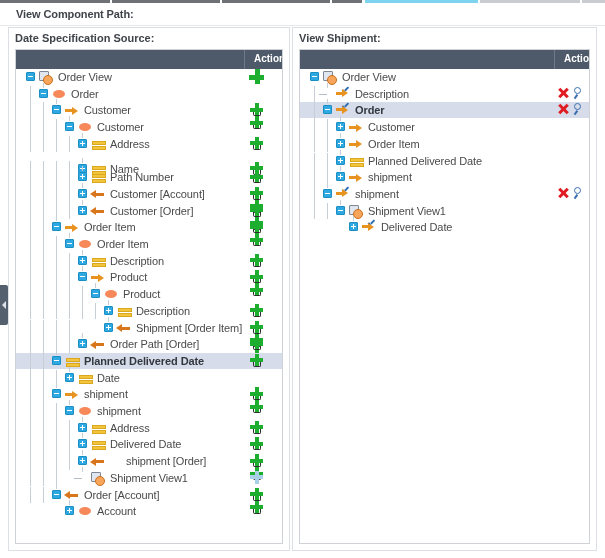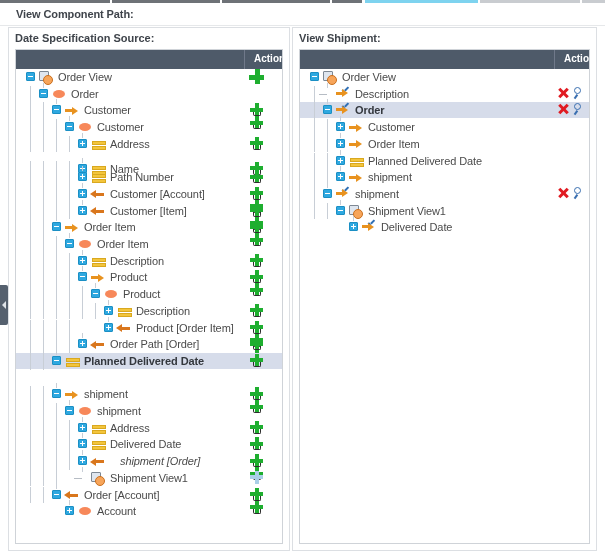--- a/index.html
+++ b/index.html
@@ -201,21 +201,21 @@
           <div class="act-cell" style="left: 234px;"><span class="gplus" style="margin-right: 4px;"><span class="gmark cup"></span></span><span class="gplus" style="margin-right: 4px;"><span class="gmark cup"></span></span></div>
         </div>
         <div class="row" style="top: 133.6px;">
           <div class="dotv" style="left: 14px; top: 0px; height: 16.7px;"></div>
           <div class="dotv" style="left: 27px; top: 0px; height: 16.7px;"></div>
           <div class="dotv" style="left: 40px; top: 0px; height: 16.7px;"></div>
           <div class="dotv" style="left: 53px; top: 0px; height: 16.7px;"></div>
           <div class="dotv" style="left: 66px; top: -3px; height: 5px;"></div>
           <div class="exp plus" style="left: 62px;"></div>
           <div class="ic ic-rev" style="left: 75px;"></div>
-          <div class="txt" style="left: 94px;">Customer [Item]</div>
+          <div class="txt" style="left: 94px;">Customer [Order]</div>
           <div class="act-cell" style="left: 234px;"><span class="gplus" style="margin-right: 4px;"><span class="gmark cup"></span></span><span class="gplus" style="margin-right: 4px;"><span class="gmark cup"></span></span></div>
         </div>
         <div class="row" style="top: 150.3px;">
           <div class="dotv" style="left: 14px; top: 0px; height: 16.7px;"></div>
           <div class="dotv" style="left: 27px; top: 0px; height: 16.7px;"></div>
           <div class="dotv" style="left: 40px; top: -3px; height: 5px;"></div>
           <div class="exp" style="left: 36px;"></div>
           <div class="ic ic-rel" style="left: 49px;"></div>
           <div class="txt" style="left: 68px;">Order Item</div>
           <div class="act-cell" style="left: 234px;"><span class="gplus" style="margin-right: 4px;"><span class="gmark cup"></span></span><span class="gplus" style="margin-right: 4px;"><span class="gmark cup"></span></span></div>
@@ -276,21 +276,21 @@
           <div class="act-cell" style="left: 234px;"><span class="gplus" style="margin-right: 4px;"><span class="gmark cup"></span></span></div>
         </div>
         <div class="row" style="top: 250.5px;">
           <div class="dotv" style="left: 14px; top: 0px; height: 16.7px;"></div>
           <div class="dotv" style="left: 27px; top: 0px; height: 16.7px;"></div>
           <div class="dotv" style="left: 40px; top: 0px; height: 16.7px;"></div>
           <div class="dotv" style="left: 53px; top: 0px; height: 16.7px;"></div>
           <div class="dotv" style="left: 92px; top: -3px; height: 5px;"></div>
           <div class="exp plus" style="left: 88px;"></div>
           <div class="ic ic-rev" style="left: 101px;"></div>
-          <div class="txt" style="left: 120px;">Product [Order Item]</div>
+          <div class="txt" style="left: 120px;">Shipment [Order Item]</div>
           <div class="act-cell" style="left: 234px;"><span class="gplus" style="margin-right: 4px;"><span class="gmark cup"></span></span><span class="gplus" style="margin-right: 4px;"><span class="gmark cup"></span></span></div>
         </div>
         <div class="row" style="top: 267.2px;">
           <div class="dotv" style="left: 14px; top: 0px; height: 16.7px;"></div>
           <div class="dotv" style="left: 27px; top: 0px; height: 16.7px;"></div>
           <div class="dotv" style="left: 40px; top: 0px; height: 16.7px;"></div>
           <div class="dotv" style="left: 53px; top: 0px; height: 16.7px;"></div>
           <div class="dotv" style="left: 66px; top: -3px; height: 5px;"></div>
           <div class="exp plus" style="left: 62px;"></div>
           <div class="ic ic-rev" style="left: 75px;"></div>
@@ -298,20 +298,29 @@
           <div class="act-cell" style="left: 234px;"><span class="gplus" style="margin-right: 4px;"><span class="gmark cup"></span></span><span class="gplus" style="margin-right: 4px;"><span class="gmark cup"></span></span></div>
         </div>
         <div class="row sel" style="top: 283.9px;">
           <div class="dotv" style="left: 14px; top: 0px; height: 16.7px;"></div>
           <div class="dotv" style="left: 27px; top: 0px; height: 16.7px;"></div>
           <div class="dotv" style="left: 40px; top: -3px; height: 5px;"></div>
           <div class="exp" style="left: 36px;"></div>
           <div class="ic ic-attr" style="left: 49px;"></div>
           <div class="txt" style="left: 68px;">Planned Delivered Date</div>
           <div class="act-cell" style="left: 234px;"><span class="gplus" style="margin-right: 4px;"><span class="gmark cup"></span></span></div>
+        </div>
+        <div class="row" style="top: 300.6px;">
+          <div class="dotv" style="left: 14px; top: 0px; height: 16.7px;"></div>
+          <div class="dotv" style="left: 27px; top: 0px; height: 16.7px;"></div>
+          <div class="dotv" style="left: 40px; top: 0px; height: 16.7px;"></div>
+          <div class="dotv" style="left: 53px; top: -3px; height: 5px;"></div>
+          <div class="exp plus" style="left: 49px;"></div>
+          <div class="ic ic-attr" style="left: 62px;"></div>
+          <div class="txt" style="left: 81px;">Date</div>
         </div>
         <div class="row" style="top: 317.3px;">
           <div class="dotv" style="left: 14px; top: 0px; height: 16.7px;"></div>
           <div class="dotv" style="left: 27px; top: 0px; height: 16.7px;"></div>
           <div class="dotv" style="left: 40px; top: -3px; height: 5px;"></div>
           <div class="exp" style="left: 36px;"></div>
           <div class="ic ic-rel" style="left: 49px;"></div>
           <div class="txt" style="left: 68px;">shipment</div>
           <div class="act-cell" style="left: 234px;"><span class="gplus" style="margin-right: 4px;"><span class="gmark cup"></span></span><span class="gplus" style="margin-right: 4px;"><span class="gmark cup"></span></span></div>
         </div>
@@ -347,21 +356,21 @@
           <div class="act-cell" style="left: 234px;"><span class="gplus" style="margin-right: 4px;"><span class="gmark cup"></span></span></div>
         </div>
         <div class="row" style="top: 384.1px;">
           <div class="dotv" style="left: 14px; top: 0px; height: 16.7px;"></div>
           <div class="dotv" style="left: 27px; top: 0px; height: 16.7px;"></div>
           <div class="dotv" style="left: 40px; top: 0px; height: 16.7px;"></div>
           <div class="dotv" style="left: 53px; top: 0px; height: 16.7px;"></div>
           <div class="dotv" style="left: 66px; top: -3px; height: 5px;"></div>
           <div class="exp plus" style="left: 62px;"></div>
           <div class="ic ic-rev" style="left: 75px;"></div>
-          <div class="txt" style="left: 104px; font-style: italic;">shipment [Order]</div>
+          <div class="txt" style="left: 110px;">shipment [Order]</div>
           <div class="act-cell" style="left: 234px;"><span class="gplus" style="margin-right: 4px;"><span class="gmark cup"></span></span><span class="gplus" style="margin-right: 4px;"><span class="gmark cup"></span></span></div>
         </div>
         <div class="row" style="top: 400.8px;">
           <div class="dotv" style="left: 14px; top: 0px; height: 16.7px;"></div>
           <div class="dotv" style="left: 27px; top: 0px; height: 16.7px;"></div>
           <div class="dotv" style="left: 40px; top: 0px; height: 16.7px;"></div>
           <div class="dotv" style="left: 66px; top: -3px; height: 5px;"></div>
           <div class="hstub" style="left: 58px; top: 8px;"></div>
           <div class="ic ic-view" style="left: 75px;"></div>
           <div class="txt" style="left: 94px;">Shipment View1</div>

